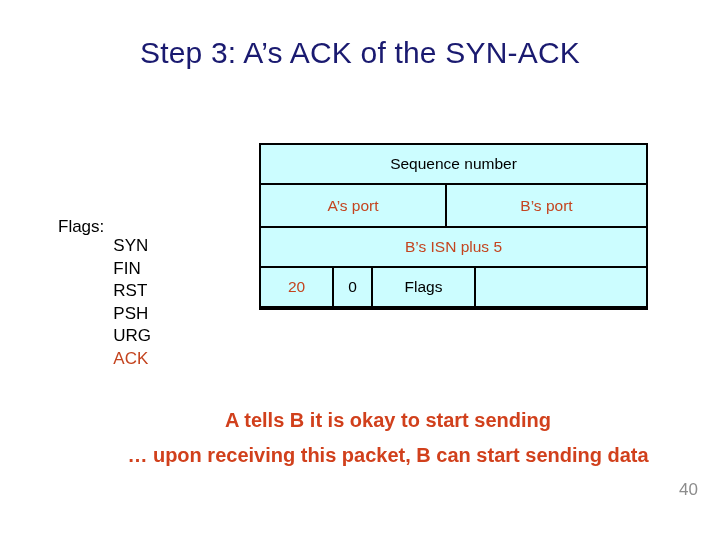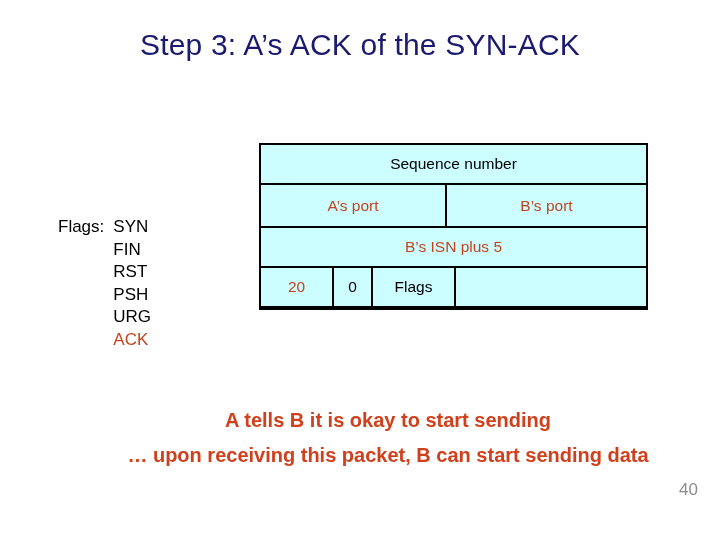--- a/index.html
+++ b/index.html
@@ -12,21 +12,21 @@
     background: #ffffff;
     font-family: "Liberation Sans", sans-serif;
     overflow: hidden;
     position: relative;
   }
 
   
   #slide-title {
     position: absolute;
     left: 0;
-    top: 28px;
+    top: 36px;
     width: 720px;
     text-align: center;
     font-size: 30px;
     font-weight: 400;
     color: #1a1a70;
     letter-spacing: 0.2px;
     white-space: nowrap;
   }
 
   
@@ -40,20 +40,21 @@
     color: #000000;
     line-height: 22.5px;
   }
   #flags-legend-label {
     margin-right: 9px;
     white-space: nowrap;
   }
   #flags-legend-list {
     display: flex;
     flex-direction: column;
+    margin-top: 19px;
   }
   .flag-item {
     white-space: nowrap;
   }
   .flag-item.highlight {
     color: #c4441f;
   }
 
   
   #tcp-header-diagram {
@@ -95,21 +96,21 @@
   .hdr-cell.accent {
     color: #c4441f;
   }
 
   
   .w-half-a  { width: 186px; }
   .w-half-b  { width: 199px; }
   .w-full    { width: 385px; }
   .w-20      { width: 73px; text-align: center;  }
   .w-0       { width: 39px;  }
-  .w-flags   { width: 83px;  }
+  .w-flags   { width: 103px;  }
   .w-adv     { width: 190px; }
   .w-cksum   { width: 191px; }
   .w-urg     { width: 194px; }
 
   
   .caption-line {
     position: absolute;
     left: 0;
     width: 720px;
     text-align: center;

